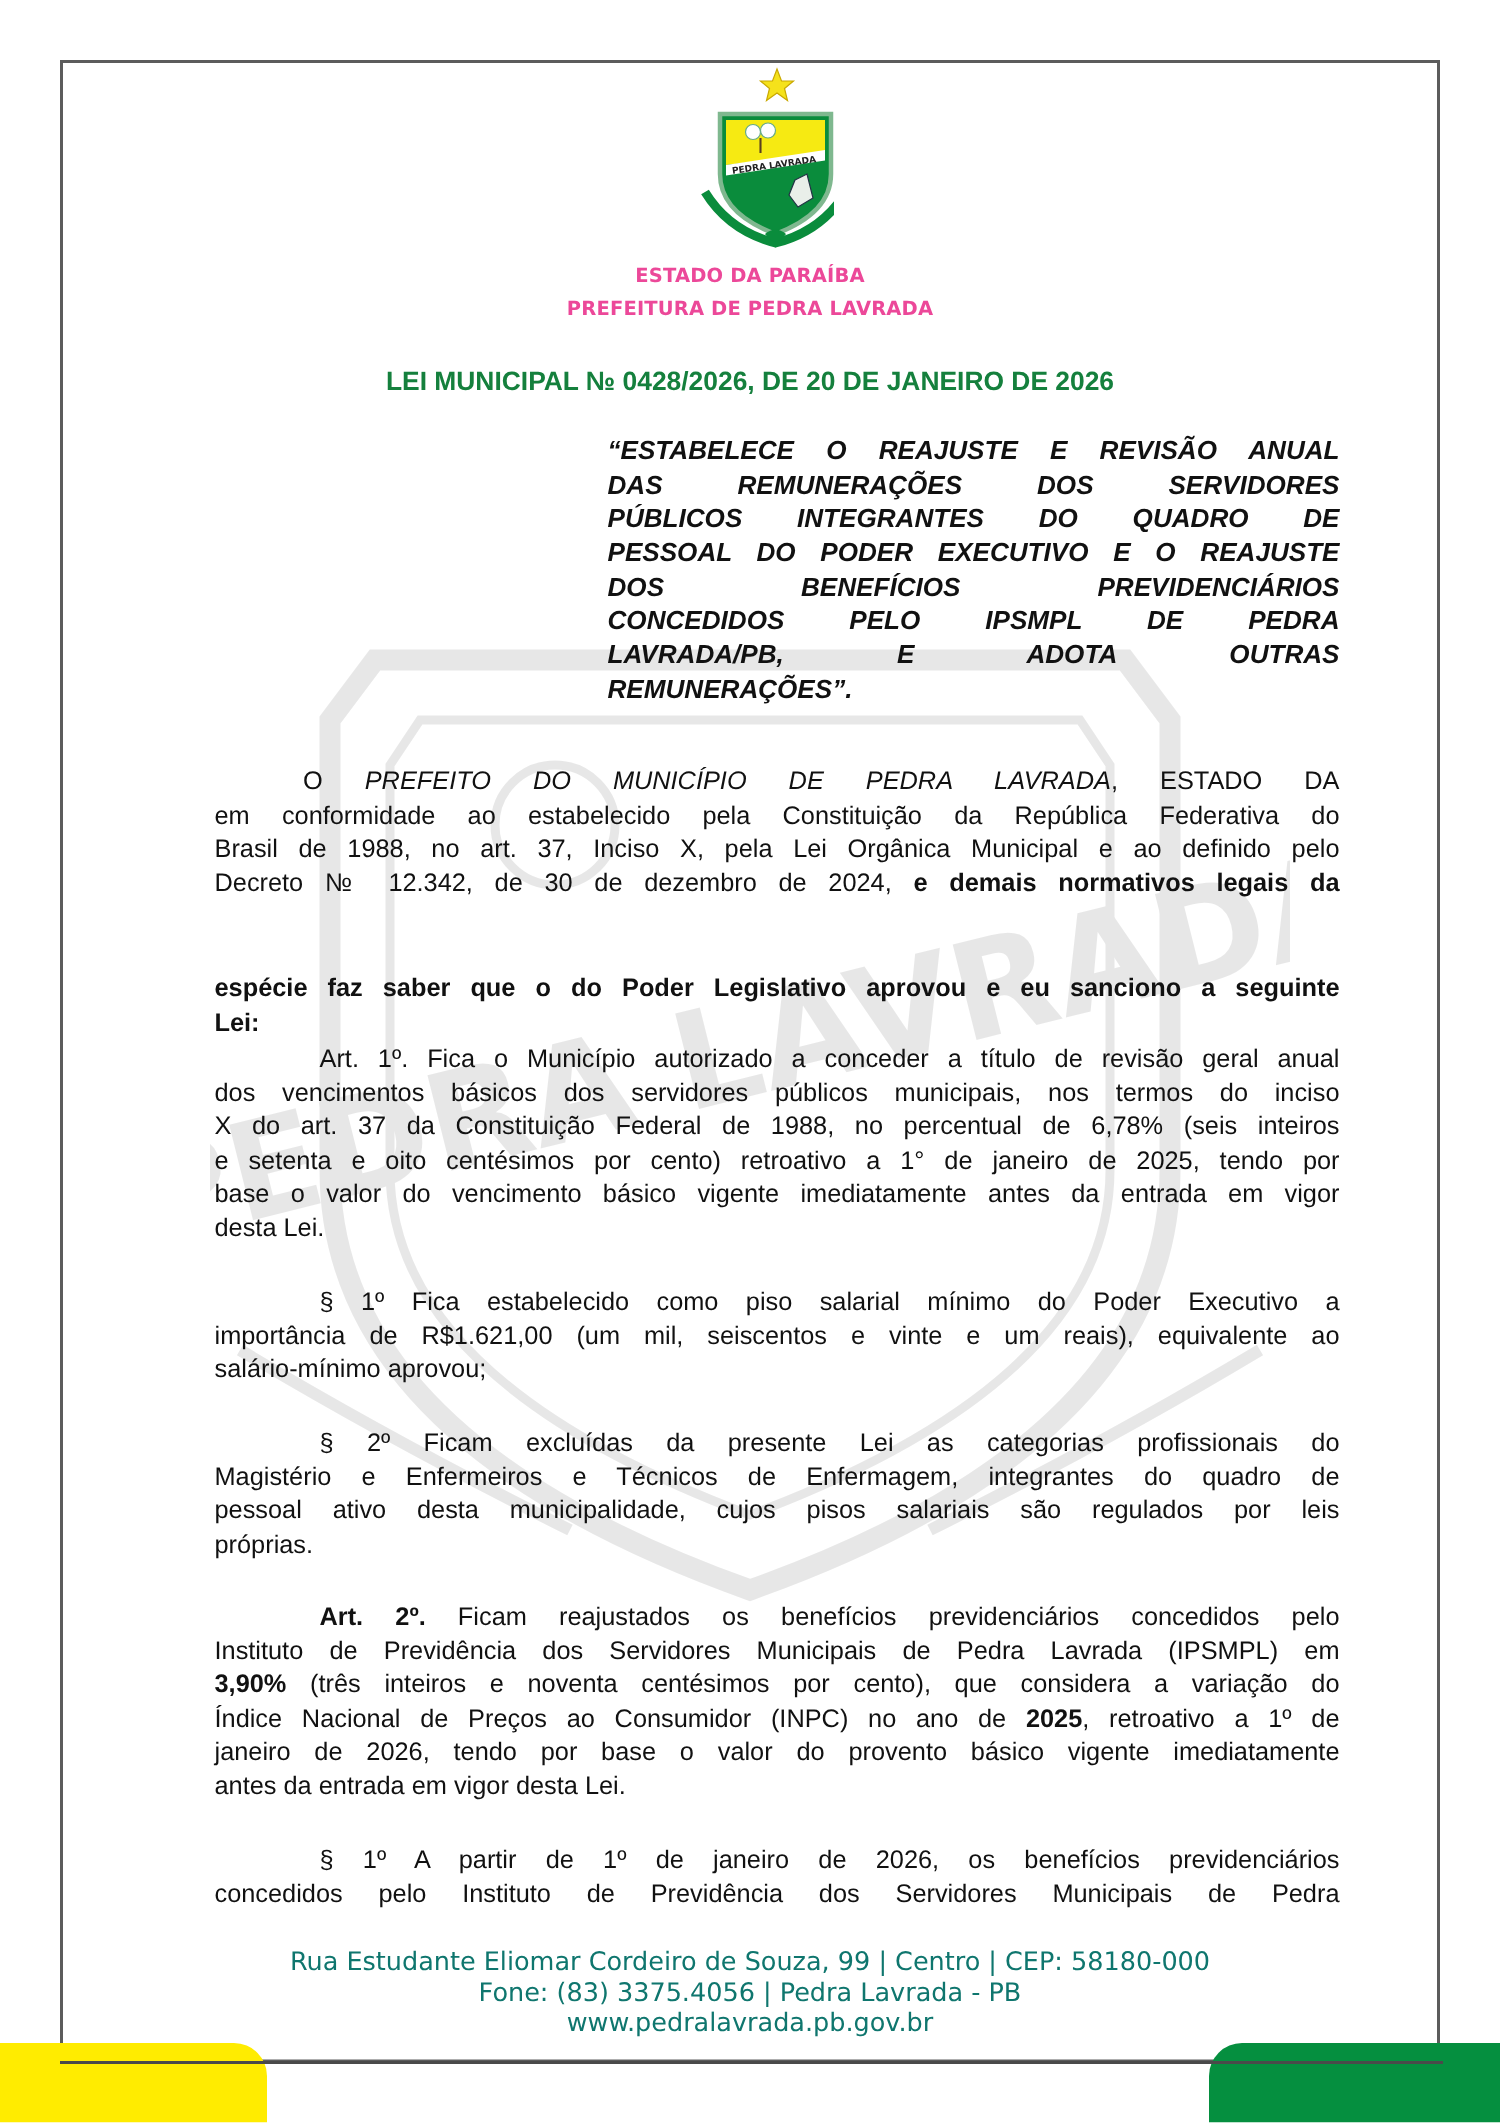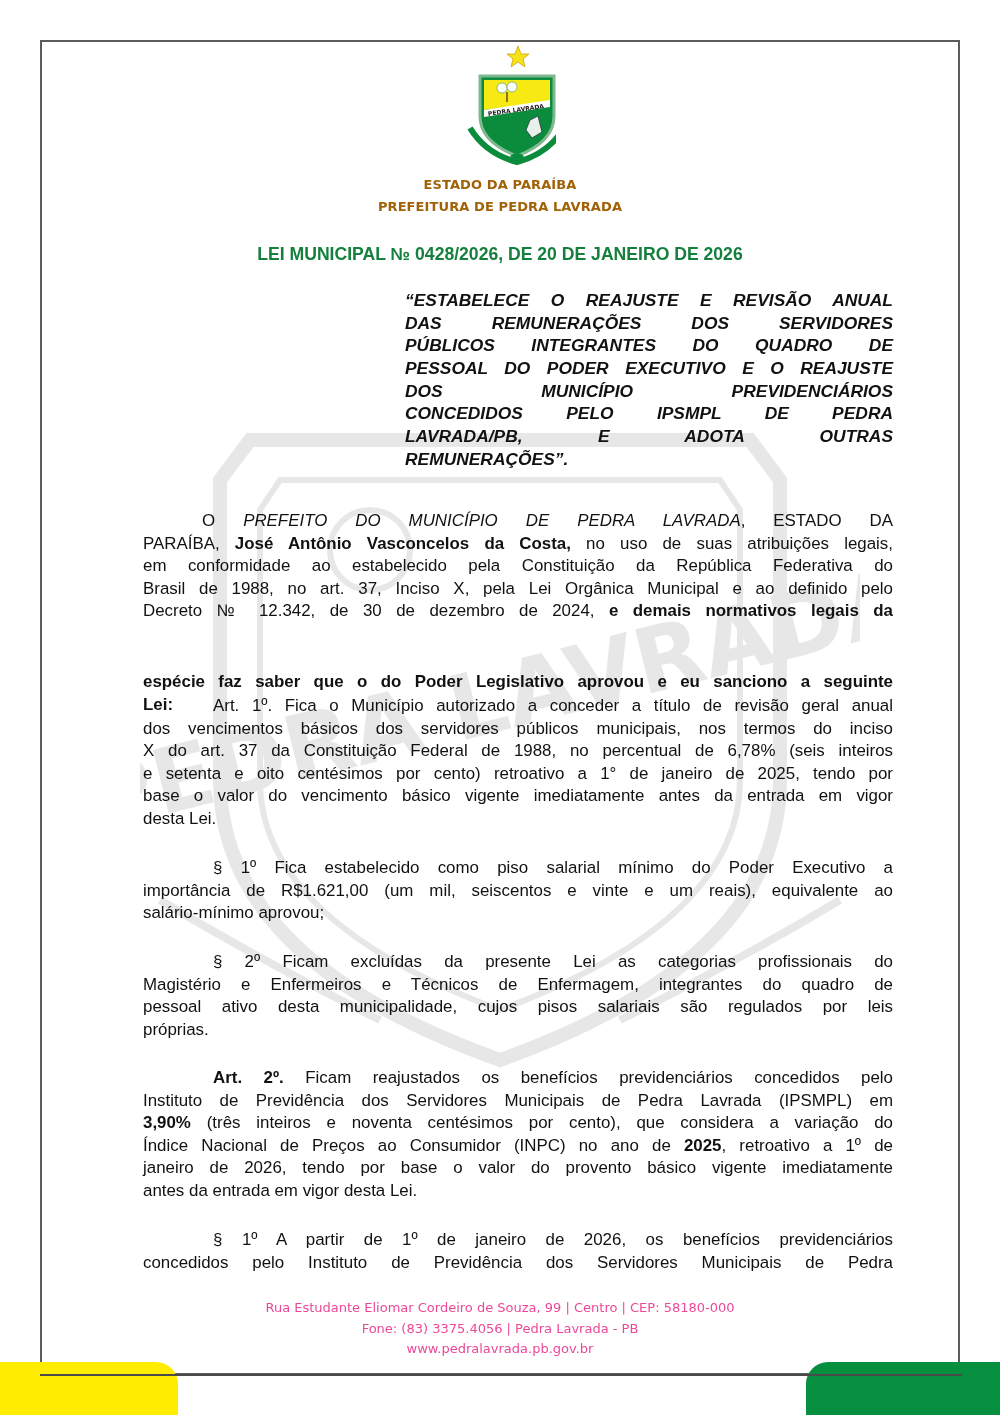--- a/index.html
+++ b/index.html
@@ -1,30 +1,30 @@
 <!DOCTYPE html>
 <html><head>
 <meta charset="utf-8">
 <style>
   html, body { margin: 0; padding: 0; background: #ffffff; }
   body { width: 1000px; height: 1415px; position: relative; overflow: hidden; font-family: "Liberation Sans", sans-serif; color: #111; }
   .frame { position: absolute; left: 40px; top: 40px; width: 920px; height: 1335px; border: 2px solid #5c5c5c; border-right-width: 2px; box-sizing: border-box; }
   .watermark { position: absolute; left: 140px; top: 400px; width: 720px; height: 680px; opacity: 0.09; pointer-events: none; }
   .crest { position: absolute; left: 466px; top: 44px; width: 90px; height: 126px; }
-  .hdr { position: absolute; left: 0; width: 1000px; text-align: center; font-family: "DejaVu Sans", sans-serif; font-weight: bold; font-size: 13px; letter-spacing: 0.1px; color: #a16207; }
+  .hdr { position: absolute; left: 0; width: 1000px; text-align: center; font-family: "DejaVu Sans", sans-serif; font-weight: bold; font-size: 13px; letter-spacing: 0.1px; color: #ec4899; }
   .title { position: absolute; left: 0; width: 1000px; top: 244px; text-align: center; font-weight: bold; font-size: 17.6px; color: #15803d; }
   .ementa { position: absolute; left: 405px; top: 289px; width: 488px; font-weight: bold; font-style: italic; font-size: 17.4px; line-height: 22.7px; text-align: justify; text-align-last: left; }
   .ementa .ln { display: block; text-align: justify; text-align-last: justify; height: 22.7px; font-style: italic; }
   .ementa .ln.last { text-align-last: left; }
   .p { position: absolute; left: 143px; width: 750px; font-size: 16.9px; line-height: 22.6px; }
   .p .ln { display: block; text-align: justify; text-align-last: justify; white-space: nowrap; height: 22.6px; }
   .p .ln.last { text-align-last: left; }
   .ln .ind1 { display: inline-block; width: 59px; }
   .ln .ind2 { display: inline-block; width: 70px; }
-  .footer { position: absolute; left: 0; width: 1000px; text-align: center; font-family: "DejaVu Sans", sans-serif; font-size: 13px; color: #ec4899; line-height: 20.5px; top: 1298px; }
+  .footer { position: absolute; left: 0; width: 1000px; text-align: center; font-family: "DejaVu Sans", sans-serif; font-size: 17px; color: #0f766e; line-height: 20.5px; top: 1298px; }
   .bar-yellow { position: absolute; left: 0; top: 1362px; width: 178px; height: 53px; background: #ffec00; border-top-right-radius: 22px; }
   .bar-green { position: absolute; left: 806px; top: 1362px; width: 194px; height: 53px; background: #058f3f; border-top-left-radius: 22px; }
   .frame-bottom { position: absolute; left: 40px; top: 1374px; width: 922px; height: 2px; background: #4a4a4a; }
   b { font-weight: bold; }
   i { font-style: italic; }
 </style>
 </head>
 <body>
 
 <div class="frame"></div>
@@ -55,29 +55,28 @@
 <div class="hdr" style="top:177px;">ESTADO DA PARAÍBA</div>
 <div class="hdr" style="top:199px;">PREFEITURA DE PEDRA LAVRADA</div>
 
 <div class="title">LEI MUNICIPAL № 0428/2026, DE 20 DE JANEIRO DE 2026</div>
 
 <div class="ementa">
   <span class="ln">“ESTABELECE O REAJUSTE E REVISÃO ANUAL</span>
   <span class="ln">DAS REMUNERAÇÕES DOS SERVIDORES</span>
   <span class="ln">PÚBLICOS INTEGRANTES DO QUADRO DE</span>
   <span class="ln">PESSOAL DO PODER EXECUTIVO E O REAJUSTE</span>
-  <span class="ln">DOS MUNICÍPIO PREVIDENCIÁRIOS</span>
+  <span class="ln">DOS BENEFÍCIOS PREVIDENCIÁRIOS</span>
   <span class="ln">CONCEDIDOS PELO IPSMPL DE PEDRA</span>
   <span class="ln">LAVRADA/PB, E ADOTA OUTRAS</span>
   <span class="ln last">REMUNERAÇÕES”.</span>
 </div>
 
 <div class="p" style="top:510px;">
   <span class="ln"><span class="ind1"></span><span>O </span><i>PREFEITO DO MUNICÍPIO DE PEDRA LAVRADA</i><span>, ESTADO DA</span></span>
-  <span class="ln"><span>PARAÍBA, </span><b>José Antônio Vasconcelos da Costa,</b><span> no uso de suas atribuições legais,</span></span>
   <span class="ln">em conformidade ao estabelecido pela Constituição da República Federativa do</span>
   <span class="ln">Brasil de 1988, no art. 37, Inciso X, pela Lei Orgânica Municipal e ao definido pelo</span>
   <span class="ln"><span>Decreto № 12.342, de 30 de dezembro de 2024, </span><b>e demais normativos legais da</b></span>
   <span class="ln" style="font-weight:bold;margin-top:48px;">espécie faz saber que o do Poder Legislativo aprovou e eu sanciono a seguinte</span>
   <span class="ln last" style="font-weight:bold;">Lei:</span>
 </div>
 
 <div class="p" style="top:695px;">
   <span class="ln"><span class="ind2"></span><span>Art. 1º. Fica o Município autorizado a conceder a título de revisão geral anual</span></span>
   <span class="ln">dos vencimentos básicos dos servidores públicos municipais, nos termos do inciso</span>

